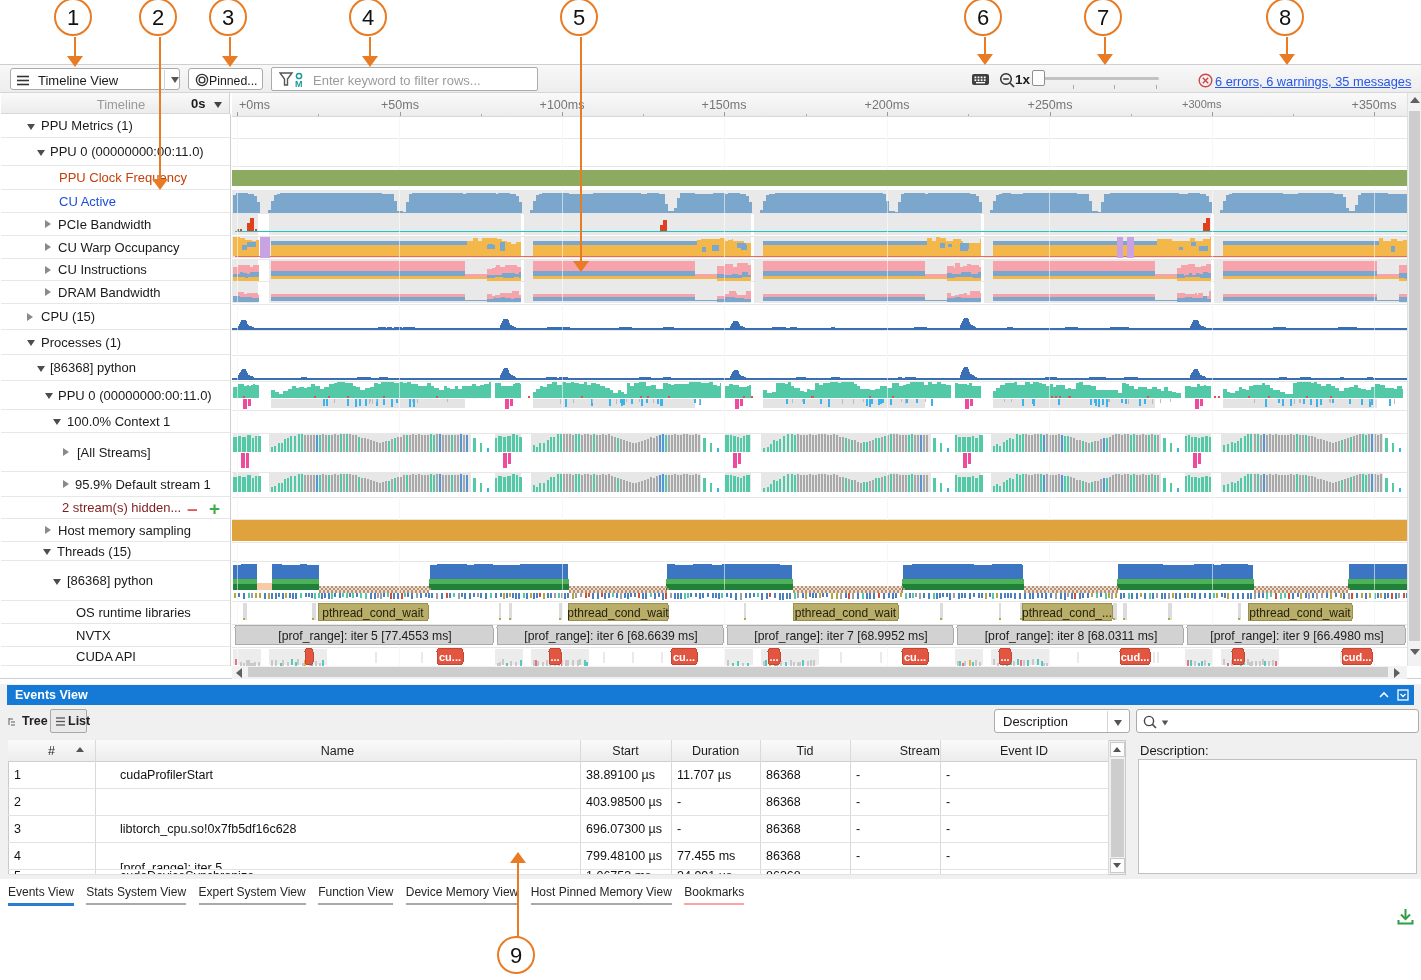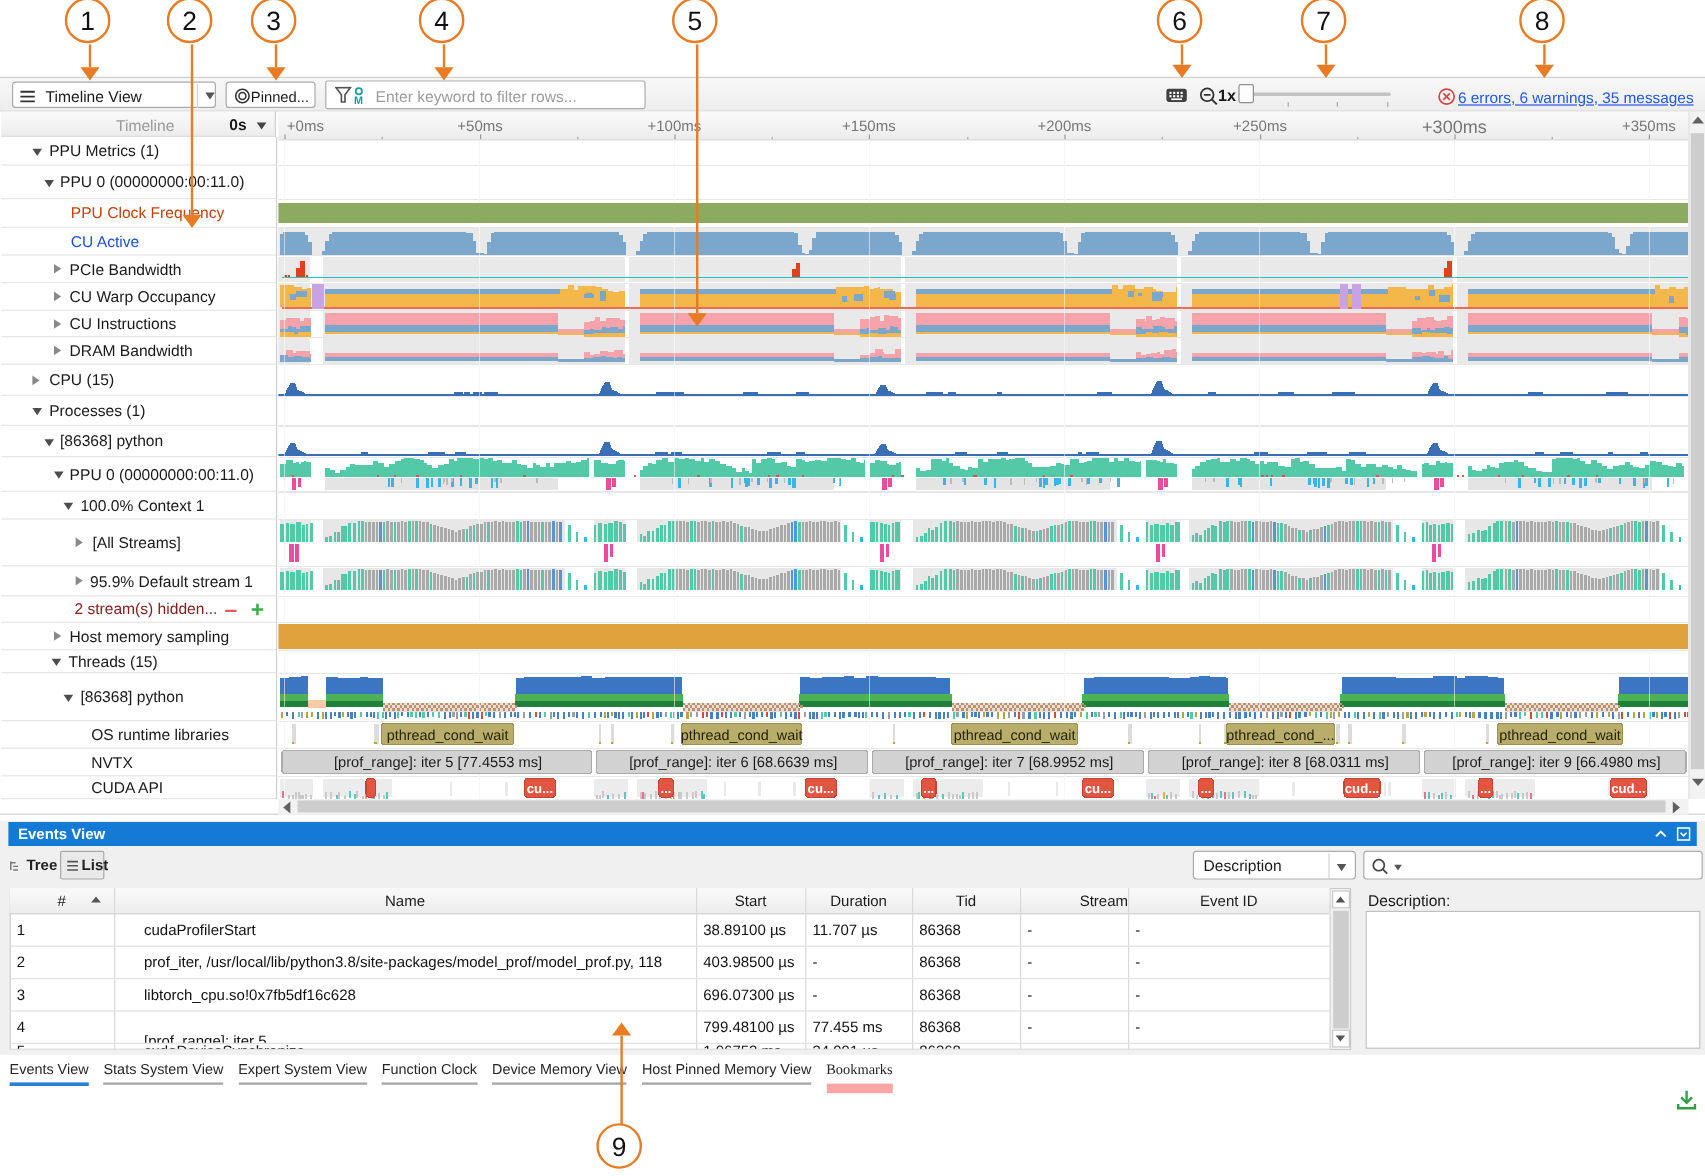--- a/index.html
+++ b/index.html
@@ -123,21 +123,21 @@
 <div class="abs" style="left:411px;top:21px;width:1px;height:3px;background:#ababab"></div>
 <div class="abs" style="left:462px;top:5px;width:60px;text-align:center;font-size:12.5px;color:#767676">+150ms</div>
 <div class="abs" style="left:492px;top:19px;width:1px;height:5px;background:#9a9a9a"></div>
 <div class="abs" style="left:574px;top:21px;width:1px;height:3px;background:#ababab"></div>
 <div class="abs" style="left:625px;top:5px;width:60px;text-align:center;font-size:12.5px;color:#767676">+200ms</div>
 <div class="abs" style="left:655px;top:19px;width:1px;height:5px;background:#9a9a9a"></div>
 <div class="abs" style="left:736px;top:21px;width:1px;height:3px;background:#ababab"></div>
 <div class="abs" style="left:788px;top:5px;width:60px;text-align:center;font-size:12.5px;color:#767676">+250ms</div>
 <div class="abs" style="left:818px;top:19px;width:1px;height:5px;background:#9a9a9a"></div>
 <div class="abs" style="left:899px;top:21px;width:1px;height:3px;background:#ababab"></div>
-<div class="abs" style="left:950px;top:5px;width:60px;text-align:center;font-size:15px;color:#767676">+300ms</div>
+<div class="abs" style="left:950px;top:5px;width:60px;font-size:11px;color:#767676">+300ms</div>
 <div class="abs" style="left:980px;top:19px;width:1px;height:5px;background:#9a9a9a"></div>
 <div class="abs" style="left:1061px;top:21px;width:1px;height:3px;background:#ababab"></div>
 <div class="abs" style="left:1112px;top:5px;width:60px;text-align:center;font-size:12.5px;color:#767676">+350ms</div>
 <div class="abs" style="left:1142px;top:19px;width:1px;height:5px;background:#9a9a9a"></div>
 
 </div>
 
 <div class="abs" style="left:0;top:114px;width:231px;height:552px;border-right:1px solid #cfcfcf">
 </div>
 <div class="treerow" style="top:114px;height:24px">
@@ -2376,21 +2376,20 @@
     <span class="cell" style="left:6px;top:6px">1</span>
     <span class="cell" style="left:112px;top:6px">cudaProfilerStart</span>
     <span class="cell" style="left:578px;top:6px">38.89100 µs</span>
     <span class="cell" style="left:669px;top:6px">11.707 µs</span>
     <span class="cell" style="left:758px;top:6px">86368</span>
     <span class="cell" style="left:848px;top:6px">-</span>
     <span class="cell" style="left:938px;top:6px">-</span>
   </div>
 <div class="abs" style="left:8px;top:789px;width:1100px;height:27px;overflow:hidden;border-bottom:1px solid #e2e2e2">
     <span class="cell" style="left:6px;top:6px">2</span>
-    <span class="cell" style="left:112px;top:6px">prof_iter, /usr/local/lib/python3.8/site-packages/model_prof/model_prof.py, 118</span>
     <span class="cell" style="left:578px;top:6px">403.98500 µs</span>
     <span class="cell" style="left:669px;top:6px">-</span>
     <span class="cell" style="left:758px;top:6px">86368</span>
     <span class="cell" style="left:848px;top:6px">-</span>
     <span class="cell" style="left:938px;top:6px">-</span>
   </div>
 <div class="abs" style="left:8px;top:816px;width:1100px;height:27px;overflow:hidden;border-bottom:1px solid #e2e2e2">
     <span class="cell" style="left:6px;top:6px">3</span>
     <span class="cell" style="left:112px;top:6px">libtorch_cpu.so!0x7fb5df16c628</span>
     <span class="cell" style="left:578px;top:6px">696.07300 µs</span>
@@ -2427,24 +2426,24 @@
 </div>
 
 <span class="abs" style="left:1140px;top:743px;font-size:13px;color:#1a1a1a">Description:</span>
 <div class="abs" style="left:1138px;top:759px;width:279px;height:115px;background:#fff;border:1px solid #c0c0c0"></div>
 
 <div class="abs" style="left:0;top:879px;width:1421px;height:26px;background:#fff"></div>
 <div class="abs" style="left:8px;top:882px;width:1000px;white-space:nowrap">
 <span class="tab" style="border-bottom:3px solid #2b7cd3;">Events View</span>
 <span class="tab" style="border-bottom:2px solid #a9a9a9;">Stats System View</span>
 <span class="tab" style="border-bottom:2px solid #a9a9a9;">Expert System View</span>
-<span class="tab" style="border-bottom:2px solid #a9a9a9;">Function Clock</span>
+<span class="tab" style="border-bottom:2px solid #a9a9a9;">Function View</span>
 <span class="tab" style="border-bottom:2px solid #a9a9a9;">Device Memory View</span>
 <span class="tab" style="border-bottom:2px solid #a9a9a9;">Host Pinned Memory View</span>
-<span class="tab" style="border-bottom:8px solid #fca5a5;font-family:Liberation Serif, serif;">Bookmarks</span>
+<span class="tab" style="border-bottom:2px solid #fca5a5;">Bookmarks</span>
 </div>
 
 <svg class="abs" style="left:1397px;top:908px" width="17" height="17">
     <g stroke="#2f9e44" stroke-width="2" fill="none">
       <line x1="8.5" y1="1" x2="8.5" y2="10"></line>
       <path d="M4 6.5 L8.5 11 L13 6.5"></path>
       <path d="M1.5 12 L1.5 15.5 L15.5 15.5 L15.5 12"></path>
     </g>
   </svg>
 

